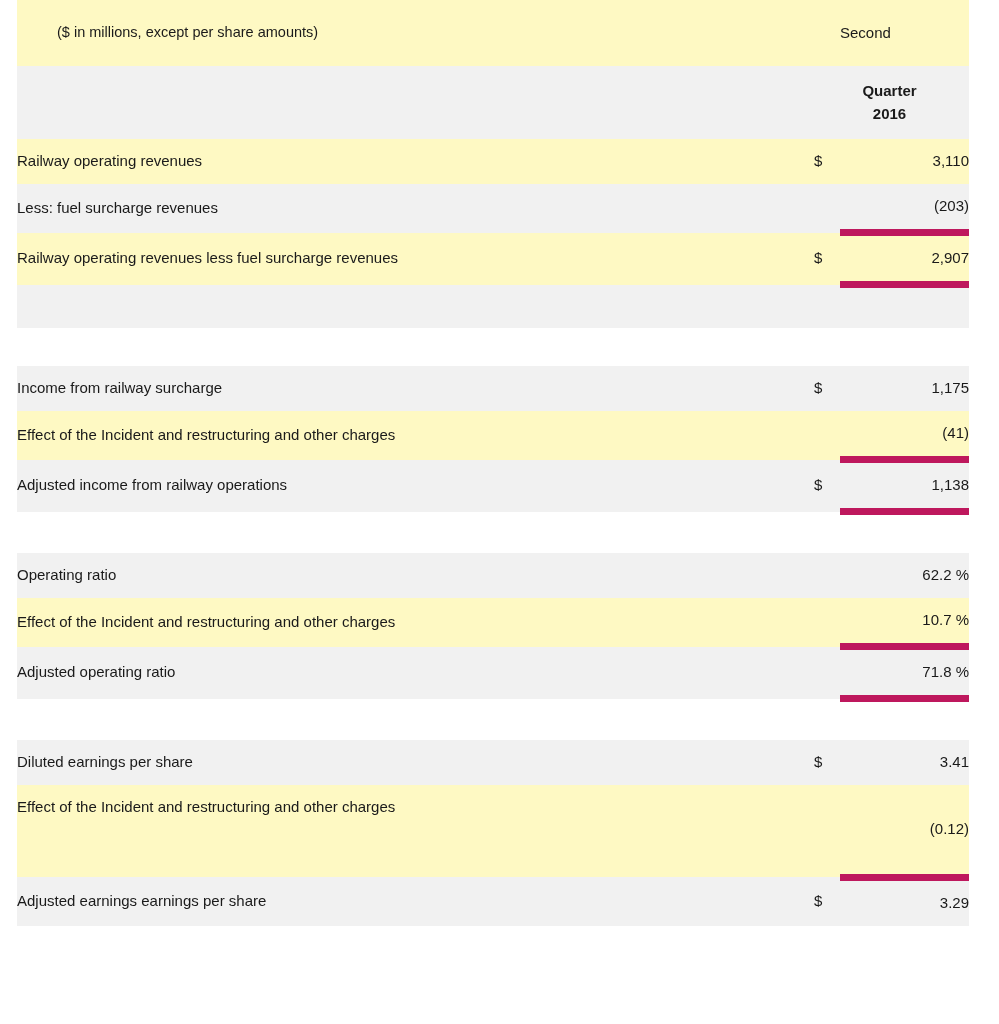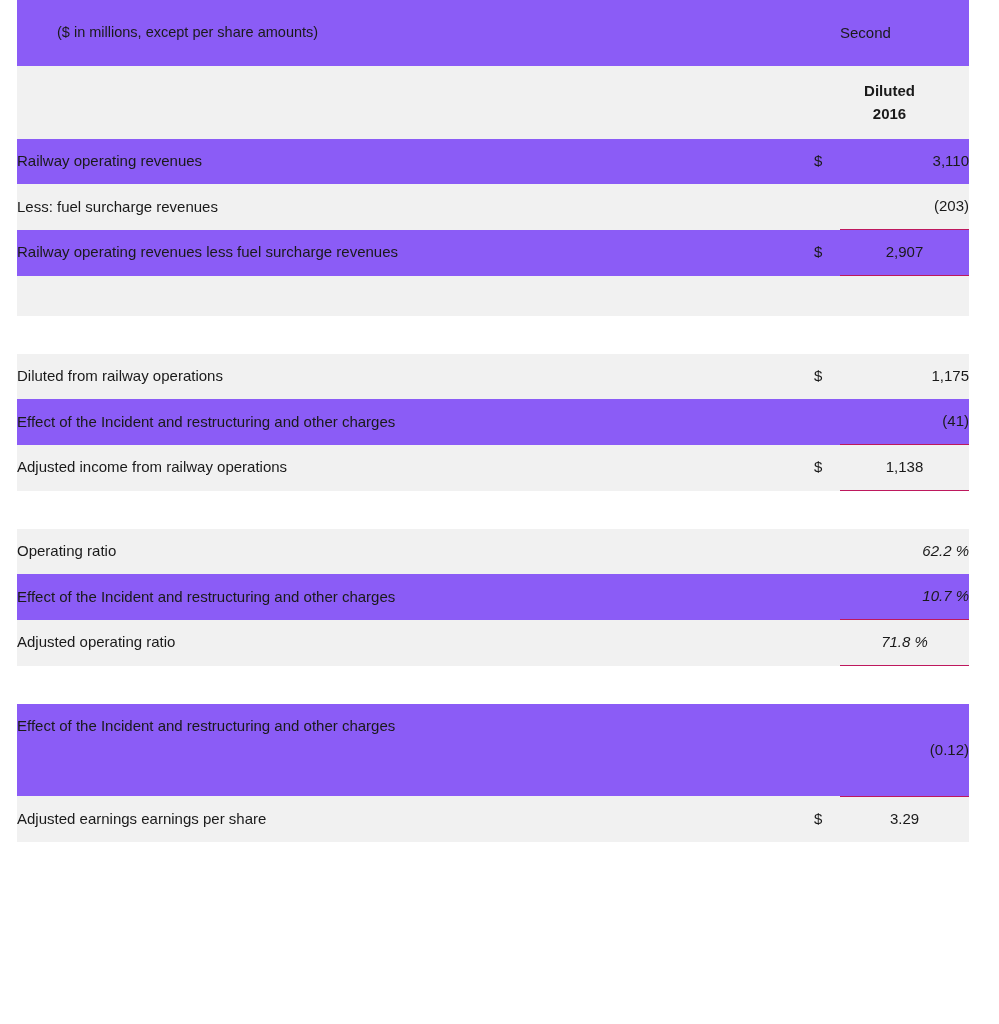--- a/index.html
+++ b/index.html
@@ -34,21 +34,21 @@
   table.fin col.c-val     { width: 129px; }
 
   table.fin td {
     padding: 0;
     vertical-align: bottom;
     line-height: 1.35;
   }
 
   
   tr.shade td { background: #f1f1f1; }
-  tr.plain td { background: #8b5cf6; margin-top: 35px; }
+  tr.plain td { background: #fef9c3; margin-top: 35px; }
 
   
   tr.h-title td   { height: 66px; vertical-align: middle; }
   tr.h-head td    { height: 73px; vertical-align: middle; }
   tr.h-norm td    { height: 45px; vertical-align: middle; }
   tr.h-spacer td  { height: 40px; }
   tr.h-gap td     { height: 38px; background: #ffffff; }
   tr.h-tall td    { height: 80px; vertical-align: middle; }
 
   .lbl {
@@ -84,23 +84,23 @@
     padding-right: 30px;
     text-align: right;
   }
   .val.title-head {
     font-weight: normal;
     text-align: left;
     padding-right: 30px;
   }
 
   
-  td.ruled { border-top: 1px solid #be185d; text-align: center; }
-
-  .pct { letter-spacing: 0; font-style: italic; }
+  td.ruled { border-top: 7px solid #be185d; }
+
+  .pct { letter-spacing: 0; }
 
   .two-line-label {
     display: block;
     text-align: center;
   }
   .val-cell-lower {
     vertical-align: bottom;
     padding-bottom: 8px;
   }
 </style>
@@ -119,21 +119,21 @@
       <tr class="plain h-title">
         <td class="lbl title">($ in millions, except per share amounts)</td>
         <td class="sym"></td>
         <td class="val title-head">Second</td>
       </tr>
 
       <tr class="shade h-head">
         <td class="lbl"></td>
         <td class="sym"></td>
         <td class="val head">
-          <span class="two-line-label">Diluted</span>
+          <span class="two-line-label">Quarter</span>
           <span class="two-line-label">2016</span>
         </td>
       </tr>
 
       <tr class="plain h-norm">
         <td class="lbl">Railway operating revenues</td>
         <td class="sym">$</td>
         <td class="val">3,110</td>
       </tr>
 
@@ -155,21 +155,21 @@
         <td class="ruled"></td>
       </tr>
 
       <tr class="h-gap">
         <td></td>
         <td></td>
         <td></td>
       </tr>
 
       <tr class="shade h-norm">
-        <td class="lbl">Diluted from railway operations</td>
+        <td class="lbl">Income from railway surcharge</td>
         <td class="sym">$</td>
         <td class="val">1,175</td>
       </tr>
 
       <tr class="plain h-norm">
         <td class="lbl indent">Effect of the Incident and restructuring and other charges</td>
         <td class="sym"></td>
         <td class="val">(41)</td>
       </tr>
 
@@ -202,20 +202,25 @@
         <td class="sym"></td>
         <td class="val pct ruled">71.8 %</td>
       </tr>
 
       <tr class="h-gap">
         <td></td>
         <td></td>
         <td class="ruled"></td>
       </tr>
 
+      <tr class="shade h-norm">
+        <td class="lbl">Diluted earnings per share</td>
+        <td class="sym">$</td>
+        <td class="val">3.41</td>
+      </tr>
 
       <tr class="plain h-tall">
         <td class="lbl indent" style="vertical-align: top; padding-top: 12px;">Effect of the Incident and restructuring and other charges</td>
         <td class="sym"></td>
         <td class="val val-cell-lower">(0.12)</td>
       </tr>
 
       <tr class="shade h-norm">
         <td class="lbl">Adjusted earnings earnings per share</td>
         <td class="sym">$</td>

